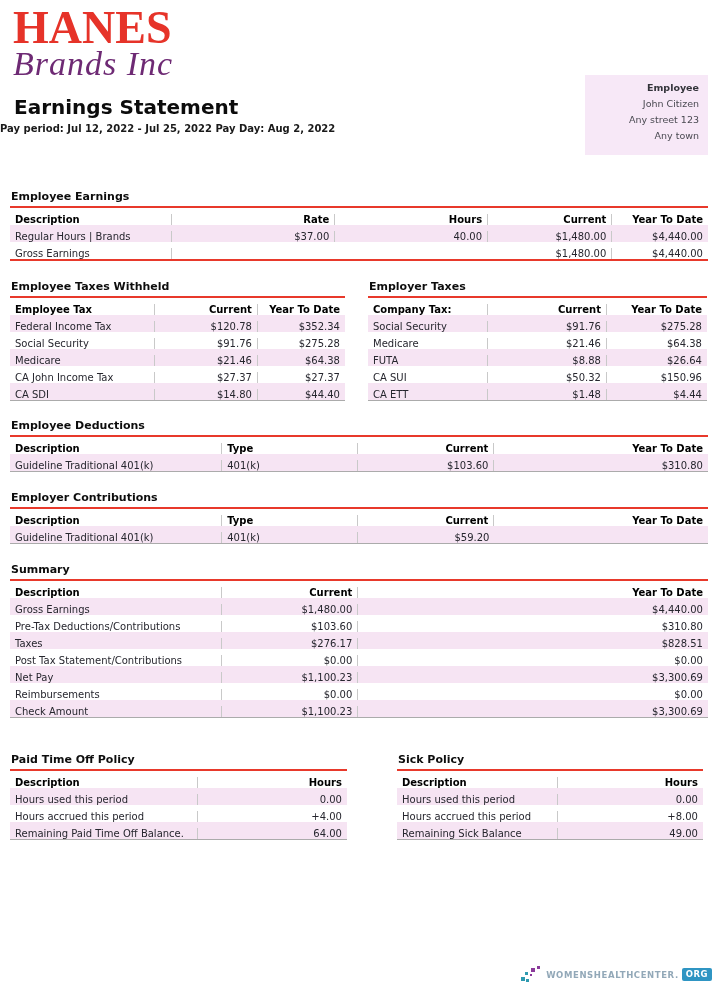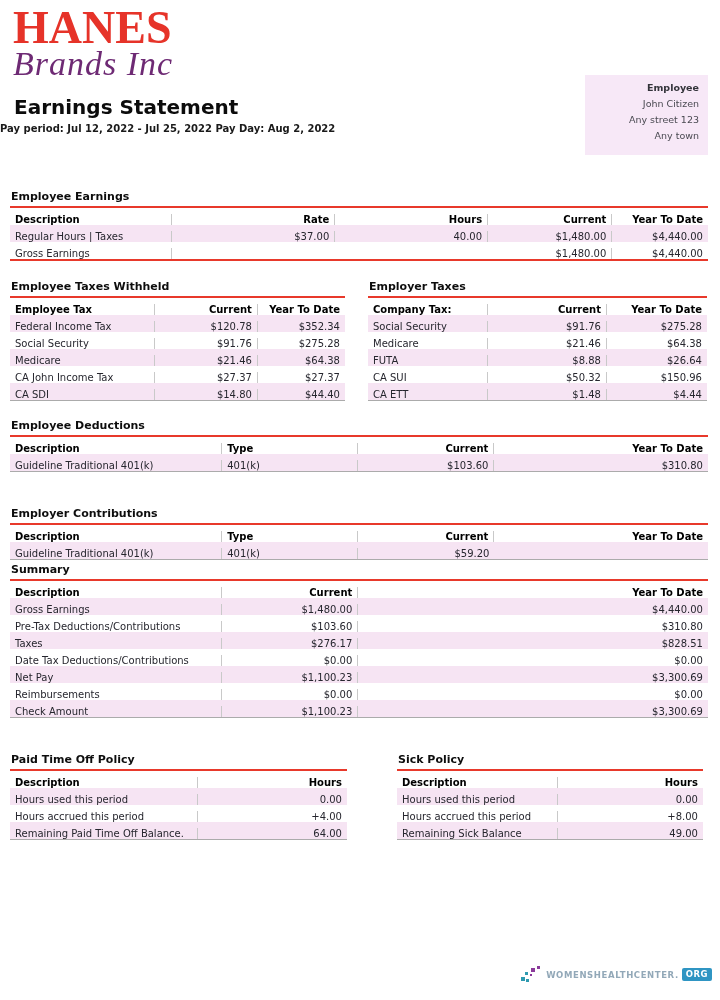--- a/index.html
+++ b/index.html
@@ -69,21 +69,21 @@
     <div>
         <div class="tbl red-bottom">
           <div class="trow thead-row">
             <div class="tcell left" style="width: 23.2%;">Description</div>
             <div class="tcell right" style="width: 23.4%;">Rate</div>
             <div class="tcell right" style="width: 21.9%;">Hours</div>
             <div class="tcell right" style="width: 17.8%;">Current</div>
             <div class="tcell right" style="width: 13.7%;">Year To Date</div>
           </div>
           <div class="trow odd">
-            <div class="tcell left" style="width: 23.2%;">Regular Hours | Taxes</div>
+            <div class="tcell left" style="width: 23.2%;">Regular Hours | Brands</div>
             <div class="tcell right" style="width: 23.4%;">$37.00</div>
             <div class="tcell right" style="width: 21.9%;">40.00</div>
             <div class="tcell right" style="width: 17.8%;">$1,480.00</div>
             <div class="tcell right" style="width: 13.7%;">$4,440.00</div>
           </div>
           <div class="trow even">
             <div class="tcell left" style="width: 23.2%;">Gross Earnings</div>
             <div class="tcell right" style="width: 23.4%;"></div>
             <div class="tcell right" style="width: 21.9%;"></div>
             <div class="tcell right" style="width: 17.8%;">$1,480.00</div>
@@ -182,21 +182,21 @@
           <div class="trow odd">
             <div class="tcell left" style="width: 30.4%;">Guideline Traditional 401(k)</div>
             <div class="tcell left" style="width: 19.5%;">401(k)</div>
             <div class="tcell right" style="width: 19.5%;">$103.60</div>
             <div class="tcell right" style="width: 30.6%;">$310.80</div>
           </div>
         </div>
       </div>
   </section>
 
-  <section class="sec" style="left:10px;top:507px;width:698px;">
+  <section class="sec" style="left:10px;top:491px;width:698px;">
     <div class="sec-title">Employer Contributions</div>
     <div>
         <div class="tbl">
           <div class="trow thead-row">
             <div class="tcell left" style="width: 30.4%;">Description</div>
             <div class="tcell left" style="width: 19.5%;">Type</div>
             <div class="tcell right" style="width: 19.5%;">Current</div>
             <div class="tcell right" style="width: 30.6%;">Year To Date</div>
           </div>
           <div class="trow odd">
@@ -230,21 +230,21 @@
             <div class="tcell left" style="width: 19.5%;"></div>
             <div class="tcell right" style="width: 30.6%;">$310.80</div>
           </div>
           <div class="trow odd">
             <div class="tcell left" style="width: 30.4%;">Taxes</div>
             <div class="tcell right" style="width: 19.5%;">$276.17</div>
             <div class="tcell left" style="width: 19.5%;"></div>
             <div class="tcell right" style="width: 30.6%;">$828.51</div>
           </div>
           <div class="trow even">
-            <div class="tcell left" style="width: 30.4%;">Date Tax Deductions/Contributions</div>
+            <div class="tcell left" style="width: 30.4%;">Post Tax Statement/Contributions</div>
             <div class="tcell right" style="width: 19.5%;">$0.00</div>
             <div class="tcell left" style="width: 19.5%;"></div>
             <div class="tcell right" style="width: 30.6%;">$0.00</div>
           </div>
           <div class="trow odd">
             <div class="tcell left" style="width: 30.4%;">Net Pay</div>
             <div class="tcell right" style="width: 19.5%;">$1,100.23</div>
             <div class="tcell left" style="width: 19.5%;"></div>
             <div class="tcell right" style="width: 30.6%;">$3,300.69</div>
           </div>

